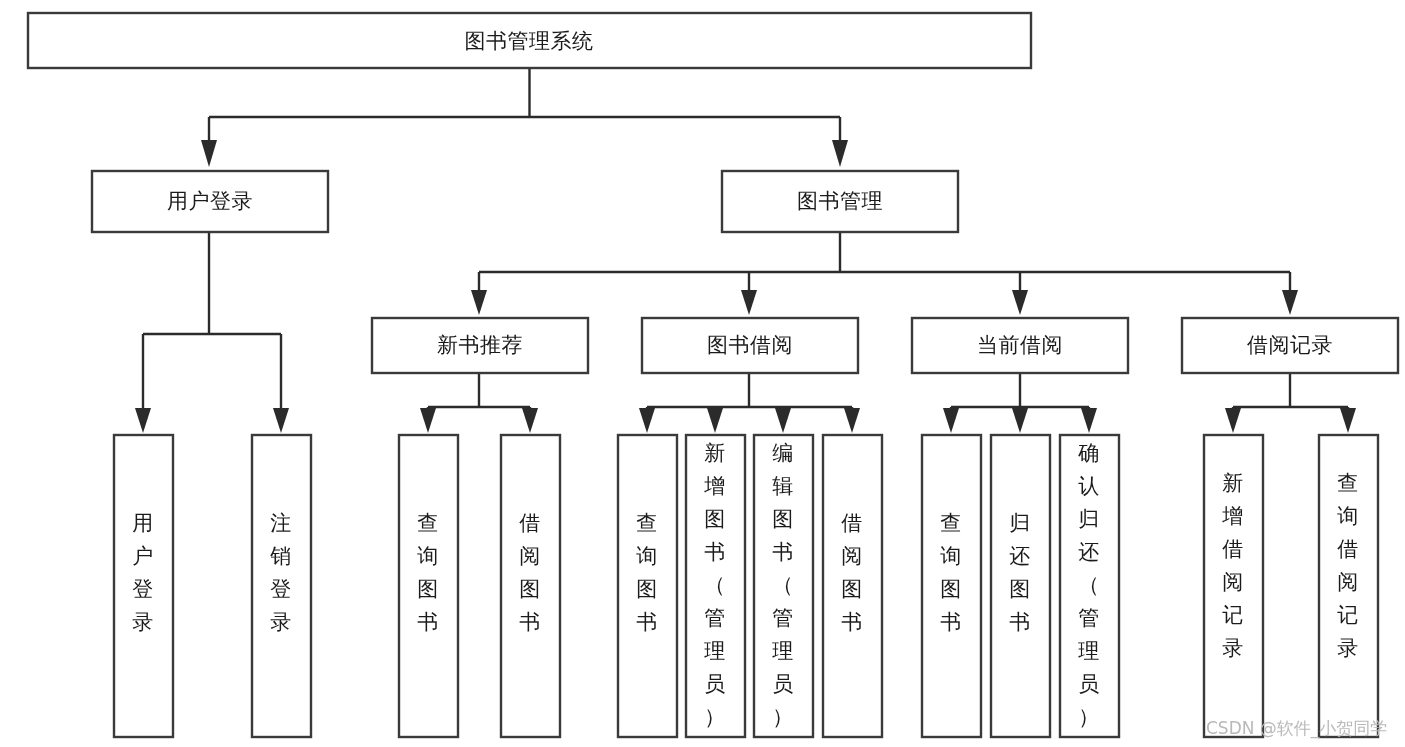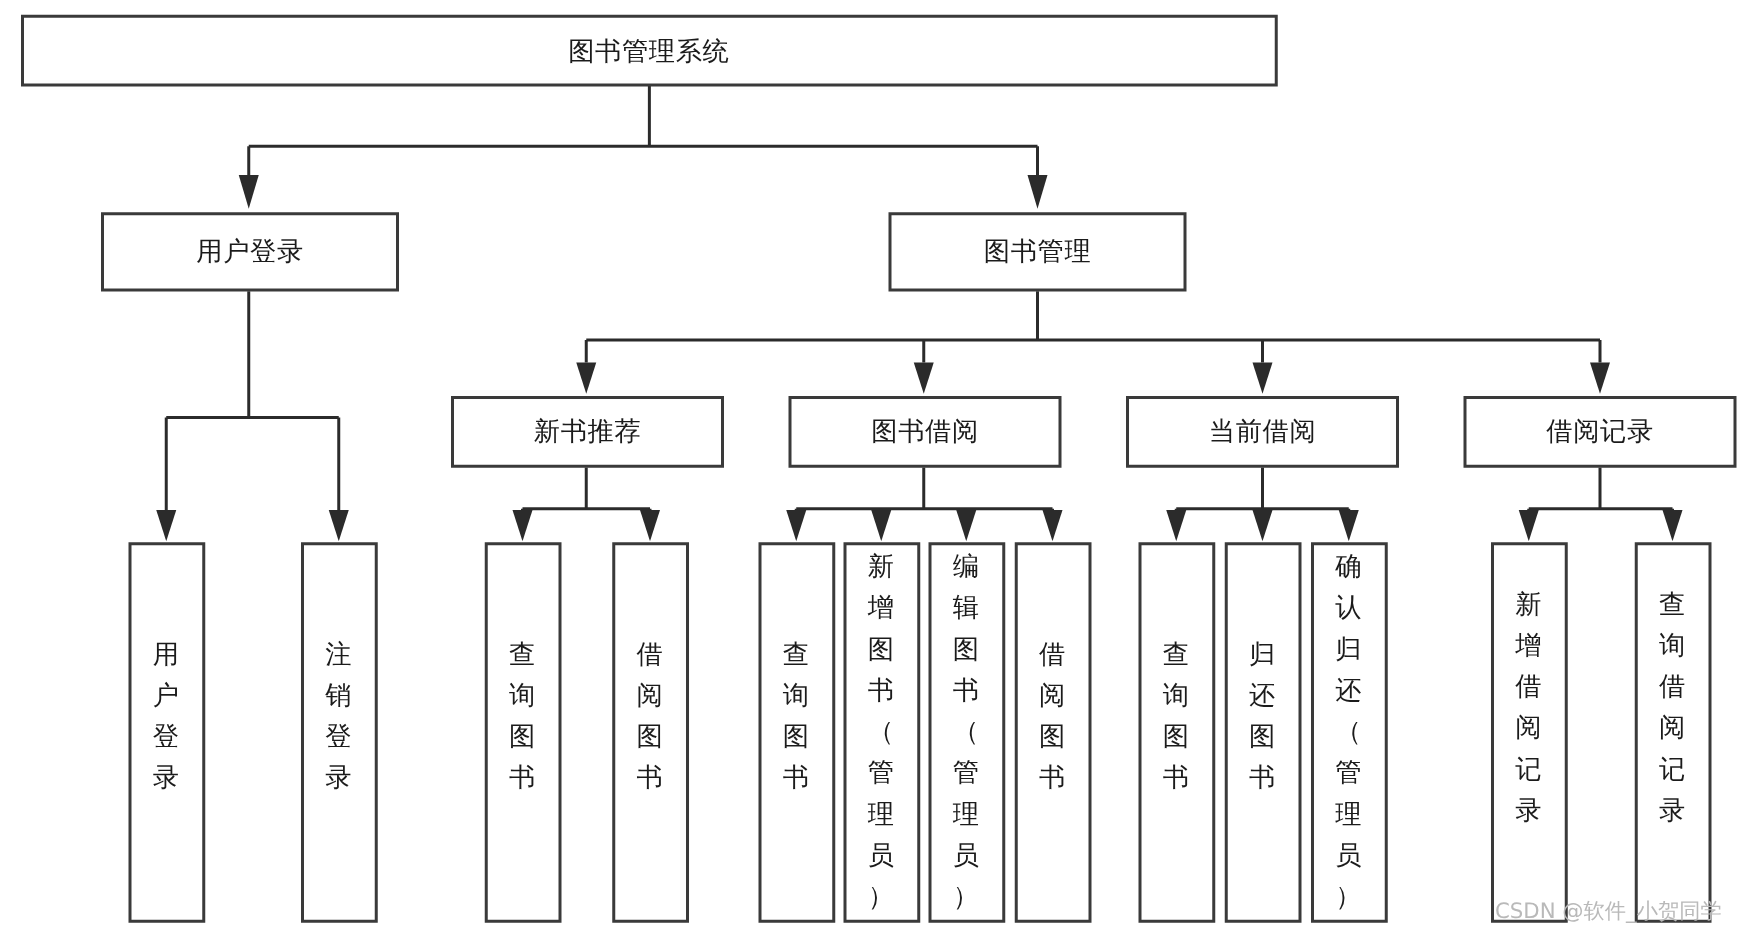--- a/index.html
+++ b/index.html
@@ -9,21 +9,21 @@
   }
   body {
     width: 1405px;
     height: 747px;
     font-family: "DejaVu Sans", "Liberation Sans", sans-serif;
     overflow: hidden;
     position: relative;
   }
   #diagram-root {
     position: absolute;
-    left: 0;
+    left: 10px;
     top: 0;
     width: 1118px;
     height: 747px;
   }
   svg.flow {
     display: block;
     width: 1405px;
     height: 747px;
   }
   .node-box {

